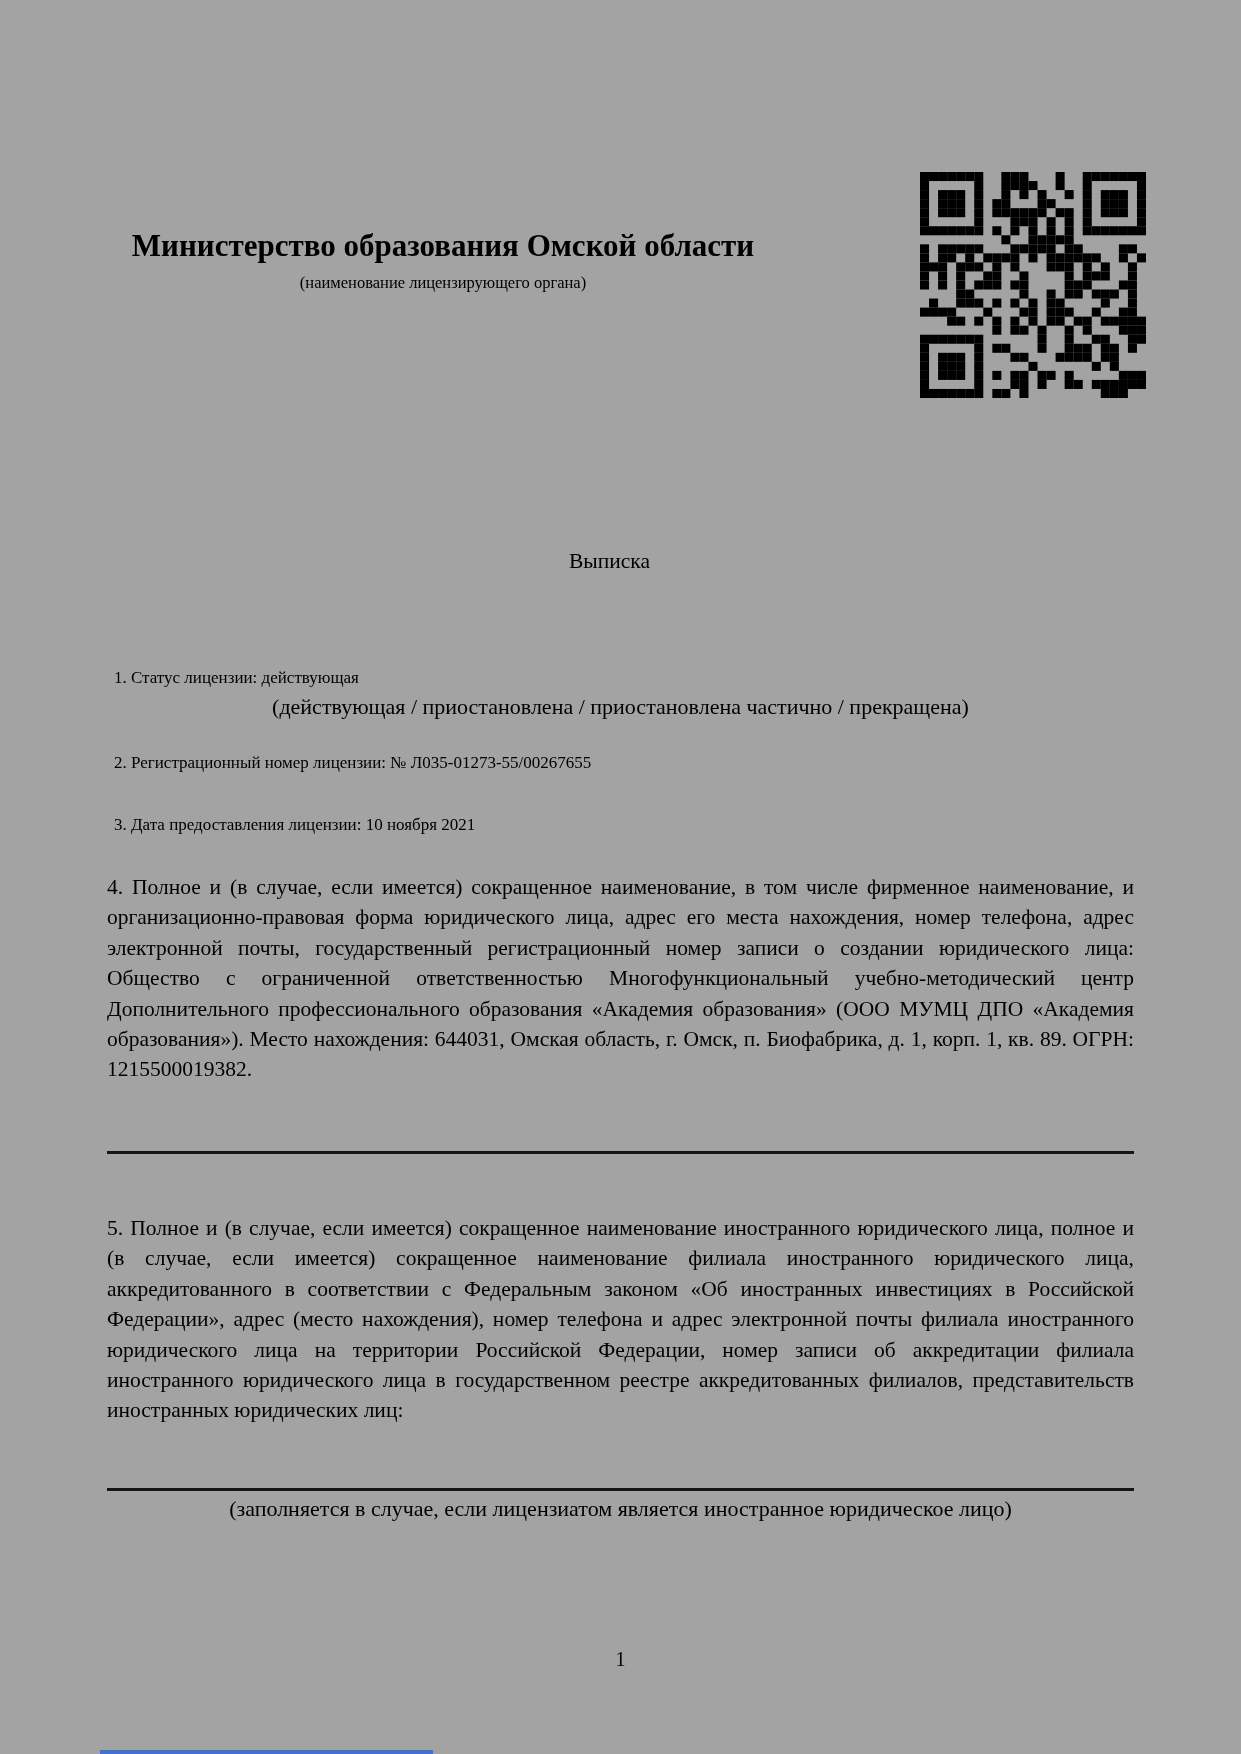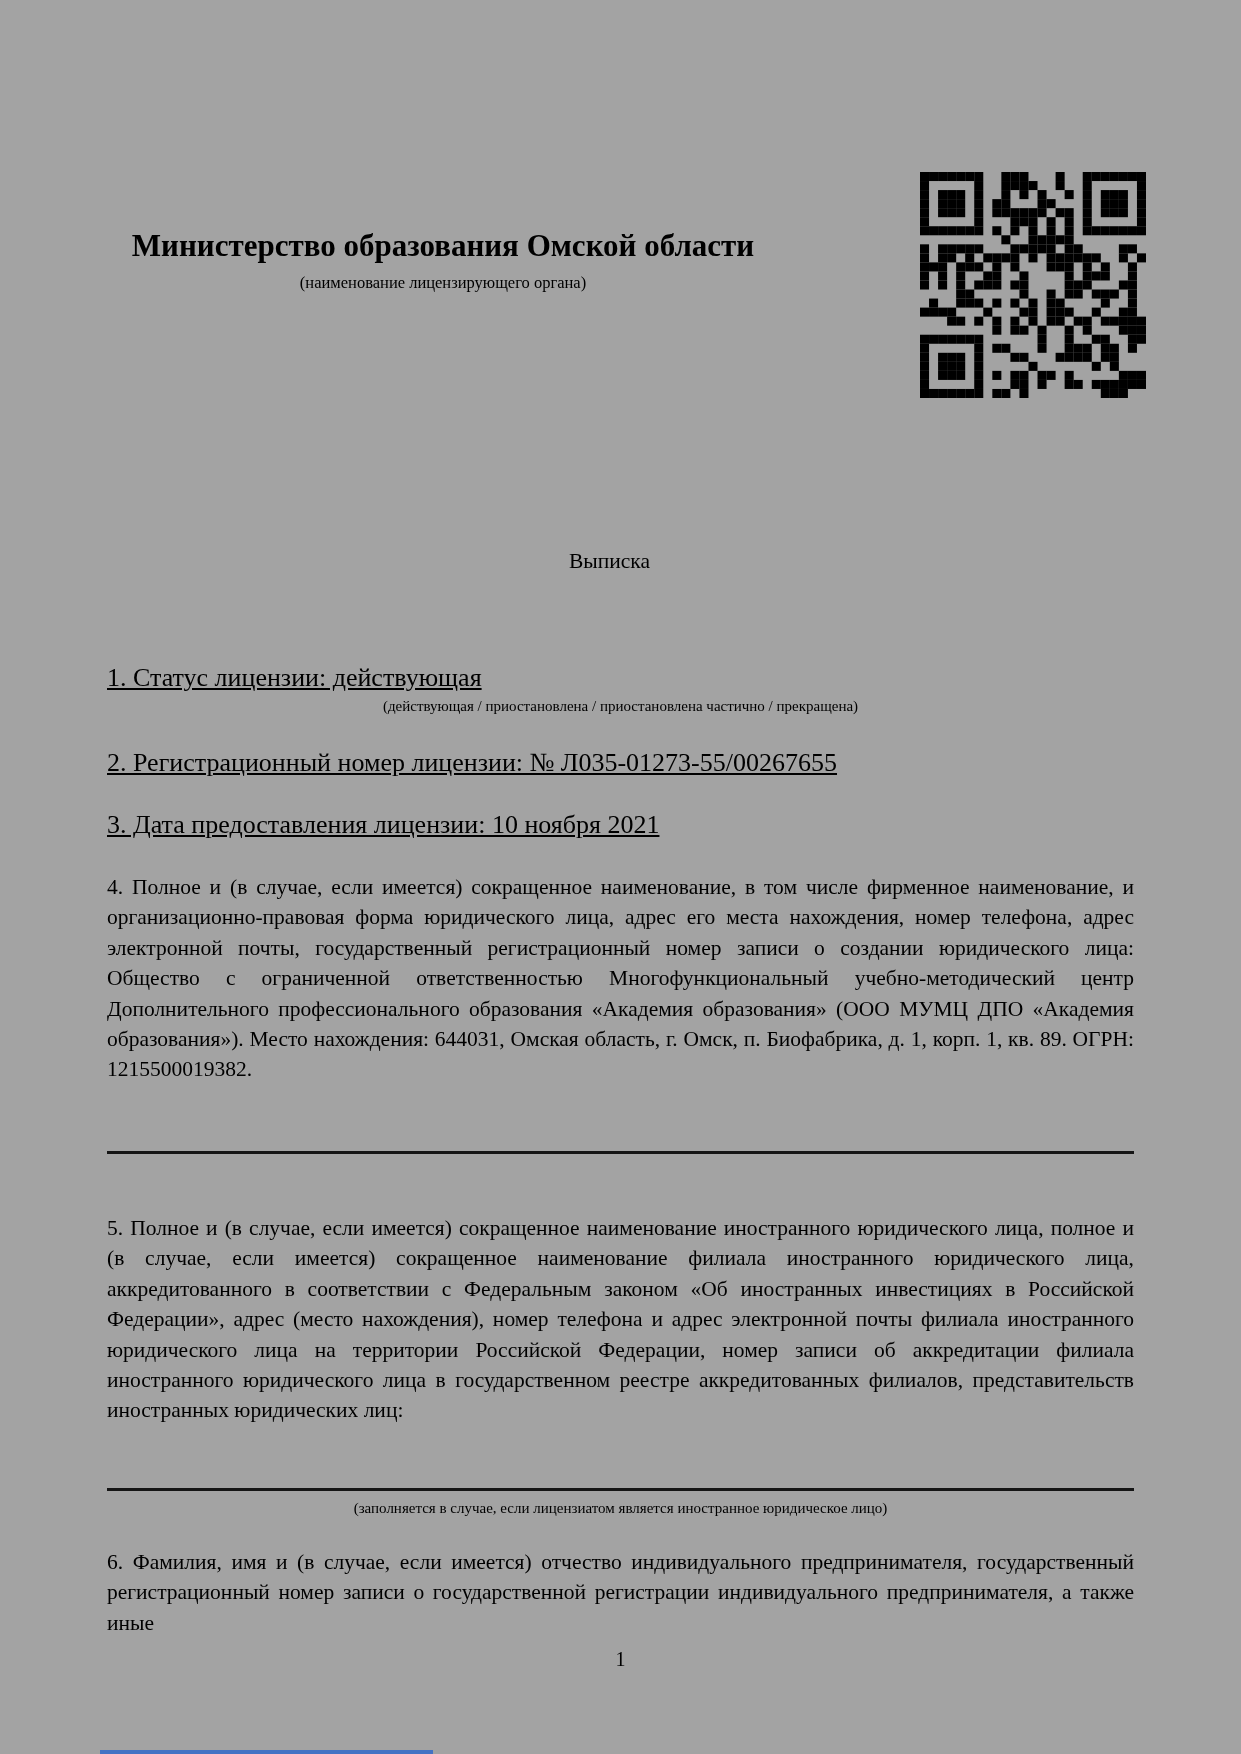--- a/index.html
+++ b/index.html
@@ -23,31 +23,31 @@
   }
   .qr{
     position:absolute;left:920px;top:172px;width:226px;height:226px;
     fill:#000;
   }
   .doc-title{
     position:absolute;left:96px;top:546px;width:1027px;
     text-align:center;font-size:21.5px;line-height:30px;
   }
   .line-item{
-    position:absolute;left:107px;width:1027px;
-    font-size:26px;line-height:30px;white-space:nowrap;text-decoration:underline;
+    position:absolute;left:114px;width:1027px;
+    font-size:17px;line-height:30px;white-space:nowrap;
   }
   .para{
     position:absolute;left:107px;width:1027px;
     font-size:21.5px;line-height:30.4px;
     text-align:justify;text-align-last:left;
   }
   .small-caption{
     position:absolute;left:107px;width:1027px;
-    text-align:center;font-size:15px;line-height:21px;
+    text-align:center;font-size:22px;line-height:21px;
   }
   .rule{
     position:absolute;left:107px;width:1027px;height:3px;
     background:#151515;
   }
   .page-number{
     position:absolute;left:107px;top:1646px;width:1027px;
     text-align:center;font-size:20px;line-height:26px;
   }
   .footer-blue-line{
@@ -399,19 +399,18 @@
 
   <div class="line-item" style="top:810px">3. Дата предоставления лицензии: 10 ноября 2021</div>
 
   <div class="para" style="top:872px">4. Полное и (в случае, если имеется) сокращенное наименование, в том числе фирменное наименование, и организационно-правовая форма юридического лица, адрес его места нахождения, номер телефона, адрес электронной почты, государственный регистрационный номер записи о создании юридического лица: Общество с ограниченной ответственностью Многофункциональный учебно-методический центр Дополнительного профессионального образования «Академия образования» (ООО МУМЦ ДПО «Академия образования»). Место нахождения: 644031, Омская область, г. Омск, п. Биофабрика, д. 1, корп. 1, кв. 89. ОГРН: 1215500019382.</div>
   <div class="rule" style="top:1151px"></div>
 
   <div class="para" style="top:1213px">5. Полное и (в случае, если имеется) сокращенное наименование иностранного юридического лица, полное и (в случае, если имеется) сокращенное наименование филиала иностранного юридического лица, аккредитованного в соответствии с Федеральным законом «Об иностранных инвестициях в Российской Федерации», адрес (место нахождения), номер телефона и адрес электронной почты филиала иностранного юридического лица на территории Российской Федерации, номер записи об аккредитации филиала иностранного юридического лица в государственном реестре аккредитованных филиалов, представительств иностранных юридических лиц:</div>
   <div class="rule" style="top:1488px"></div>
   <div class="small-caption" style="top:1498px">(заполняется в случае, если лицензиатом является иностранное юридическое лицо)</div>
 
-  <div class="para" style="top:1547px">6. Фамилия, имя и (в случае, если имеется) отчество индивидуального предпринимателя, государственный регистрационный номер записи о государственной регистрации индивидуального предпринимателя, а также иные</div>
 
   <div class="page-number">1</div>
 
   <div class="footer-blue-line"></div>
 
 </div>
 
 </body></html>

